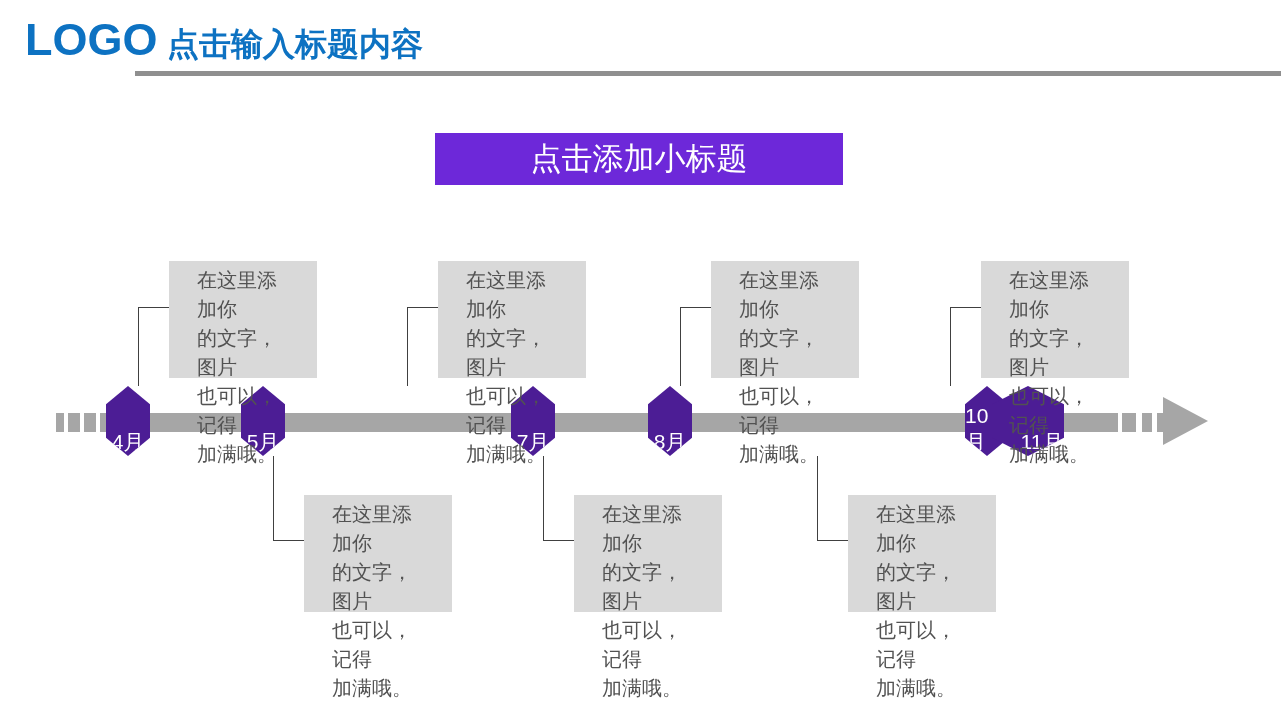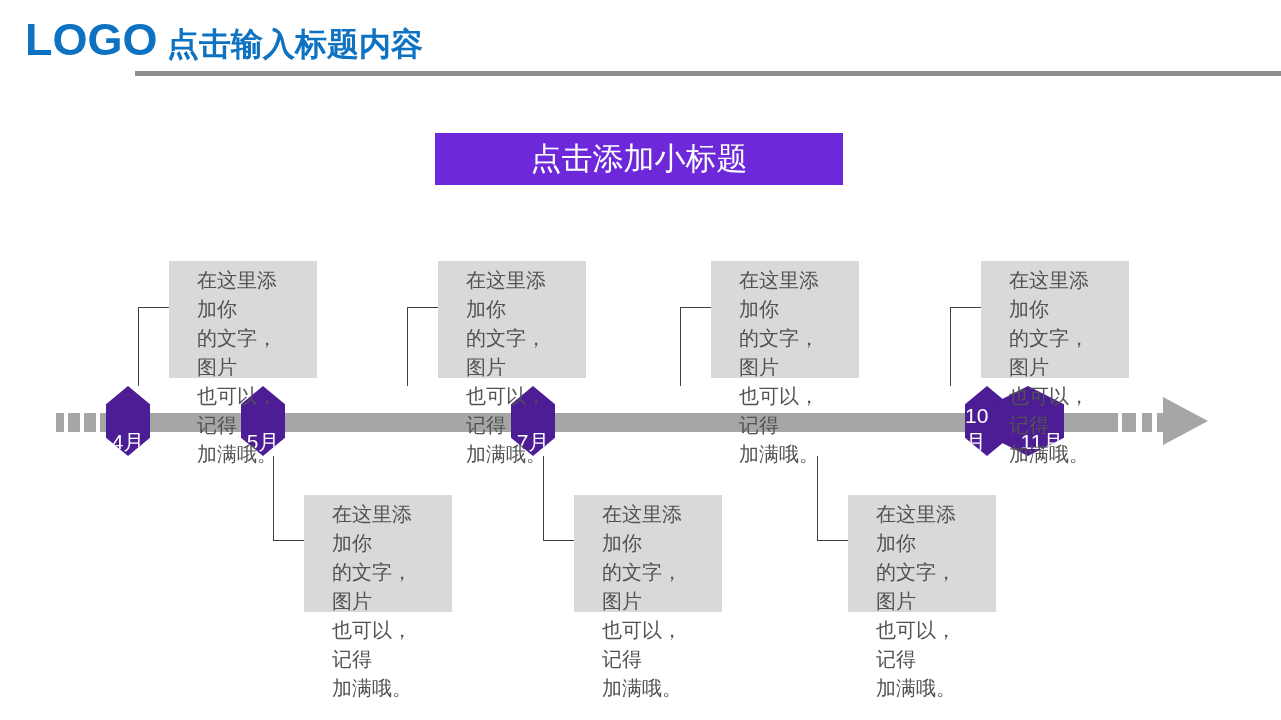--- a/index.html
+++ b/index.html
@@ -116,20 +116,23 @@
 
   <div class="hex" style="left:106px;">
       <span>4月</span>
     </div>
   <div class="hex" style="left:241px;">
       <span>5月</span>
     </div>
   <div class="hex" style="left:511px;">
       <span>7月</span>
     </div>
+  <div class="hex" style="left:648px;">
+      <span>8月</span>
+    </div>
   <div class="hex" style="left:918px;margin-left:47px;">
       <span>10月</span>
     </div>
   <div class="hex" style="left:992px;padding-left:28px;">
       <span>11月</span>
     </div>
 
   <div class="note note-top" style="left:169px;">在这里添加你
 的文字，图片
 也可以，记得

